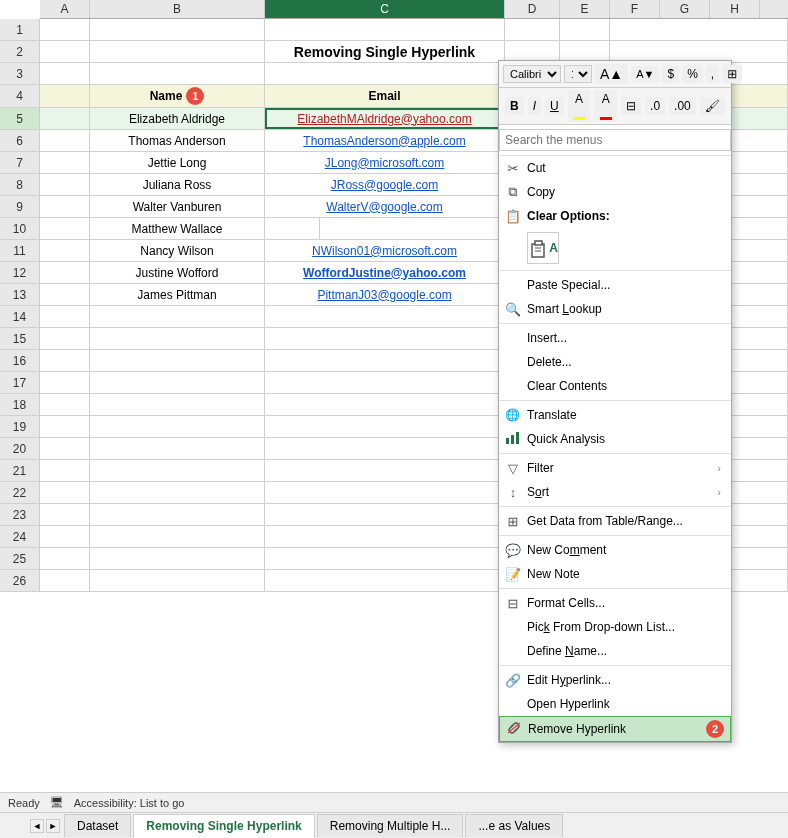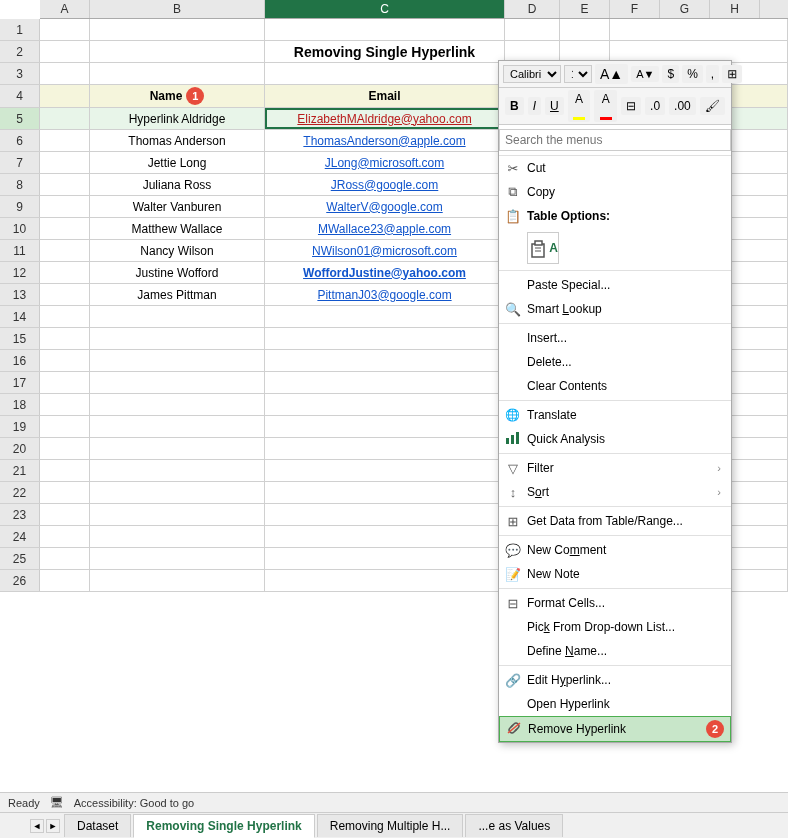--- a/index.html
+++ b/index.html
@@ -328,21 +328,21 @@
       <span class="badge" style="margin-left:4px; background:#e74c3c;">1</span>
     </div>
     <div class="cell cell-c" style="font-weight:bold; background:#f5f5dc; justify-content:center;">Email</div>
     <div class="cell cell-d"></div>
     <div class="cell" style="flex:1"></div>
   </div>
 
   <div class="grid-row">
     <div class="row-num" style="background:#d0e8d0;">5</div>
     <div class="cell cell-a" style="background:#e8f5e9;"></div>
-    <div class="cell cell-b" style="background:#e8f5e9; justify-content:center;">Hyperlink Aldridge</div>
+    <div class="cell cell-b" style="background:#e8f5e9; justify-content:center;">Elizabeth Aldridge</div>
     <div class="cell cell-c cell-selected" style="color:#b91c1c; text-decoration:underline; justify-content:center;">ElizabethMAldridge@yahoo.com</div>
     <div class="cell cell-d" style="background:#e8f5e9;"></div>
     <div class="cell" style="flex:1; background:#e8f5e9;"></div>
   </div>
 
   <div class="grid-row">
     <div class="row-num">6</div>
     <div class="cell cell-a"></div>
     <div class="cell cell-b" style="justify-content:center;">Thomas Anderson</div>
     <div class="cell cell-c cell-email" style="justify-content:center;">ThomasAnderson@apple.com</div>
@@ -374,21 +374,20 @@
     <div class="cell cell-b" style="justify-content:center;">Walter Vanburen</div>
     <div class="cell cell-c cell-email" style="justify-content:center;">WalterV@google.com</div>
     <div class="cell cell-d"></div>
     <div class="cell" style="flex:1"></div>
   </div>
 
   <div class="grid-row">
     <div class="row-num">10</div>
     <div class="cell cell-a"></div>
     <div class="cell cell-b" style="justify-content:center;">Matthew Wallace</div>
-    <div class="cell cell-c cell-email" style="justify-content:center;">MWallace23@apple.com</div>
     <div class="cell cell-d"></div>
     <div class="cell" style="flex:1"></div>
   </div>
 
   <div class="grid-row">
     <div class="row-num">11</div>
     <div class="cell cell-a"></div>
     <div class="cell cell-b" style="justify-content:center;">Nancy Wilson</div>
     <div class="cell cell-c cell-email" style="justify-content:center;">NWilson01@microsoft.com</div>
     <div class="cell cell-d"></div>
@@ -542,21 +541,21 @@
       <span>Cut</span>
     </div>
 
     <div class="ctx-item">
       <span class="ctx-icon">⧉</span>
       <span>Copy</span>
     </div>
 
     <div class="ctx-item" style="padding-left:28px; cursor:default;">
       <span class="ctx-icon">📋</span>
-      <span class="ctx-label-bold">Table Options:</span>
+      <span class="ctx-label-bold">Clear Options:</span>
     </div>
 
     <div class="ctx-paste-icons">
       <div class="ctx-paste-icon-btn">
         <svg width="20" height="20" viewBox="0 0 20 20">
           <rect x="4" y="6" width="12" height="13" fill="none" stroke="#555" stroke-width="1.5"></rect>
           <rect x="7" y="3" width="7" height="4" fill="#fff" stroke="#555" stroke-width="1.5"></rect>
           <line x1="7" y1="10" x2="13" y2="10" stroke="#555" stroke-width="1"></line>
           <line x1="7" y1="13" x2="13" y2="13" stroke="#555" stroke-width="1"></line>
         </svg>
@@ -679,21 +678,21 @@
         </svg>
       </span>
       <span>Remove Hyperlink</span>
       <span class="badge" style="position:absolute; right:6px; background:#e74c3c;">2</span>
     </div>
   </div>
 
   <div class="status-bar">
     <span>Ready</span>
     <span>🖥</span>
-    <span style="display:flex;align-items:center;gap:4px;">Accessibility: Good to go</span>
+    <span style="display:flex;align-items:center;gap:4px;">Accessibility: List to go</span>
   </div>
 
   <div class="sheet-tabs">
     <div style="display:flex;align-items:center;gap:2px;margin-right:4px;">
       <div class="scroll-arrow">◄</div>
       <div class="scroll-arrow">►</div>
     </div>
     <div class="sheet-tab">Dataset</div>
     <div class="sheet-tab active">Removing Single Hyperlink</div>
     <div class="sheet-tab">Removing Multiple H...</div>

